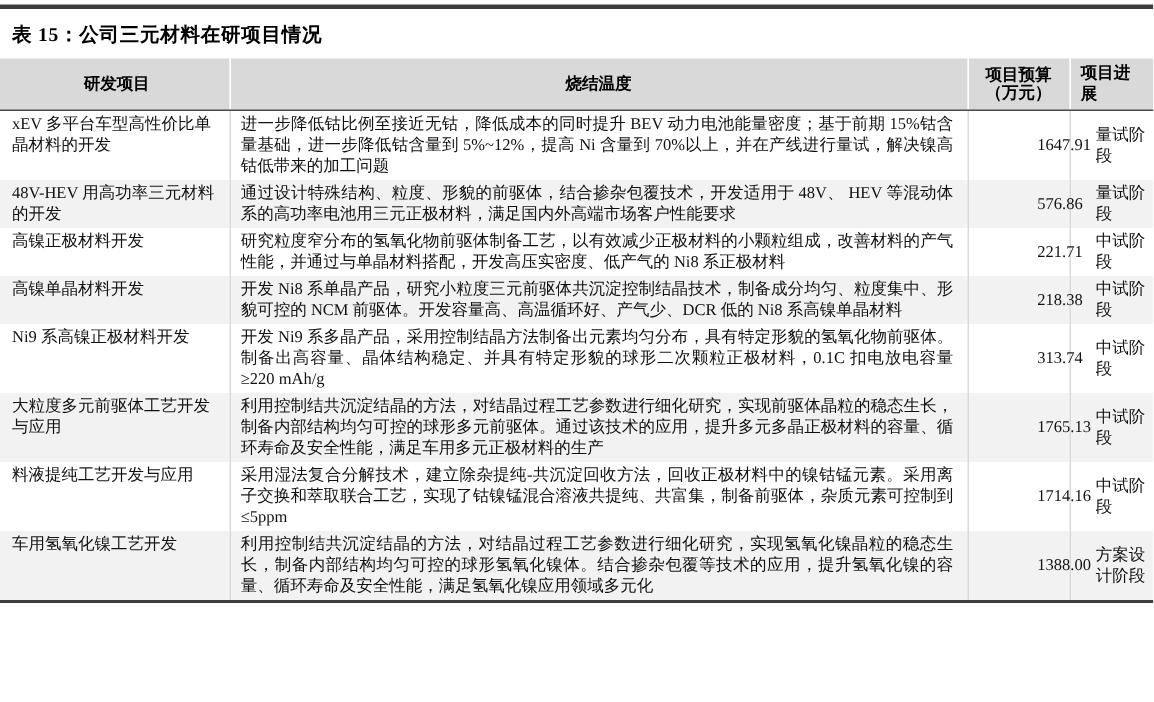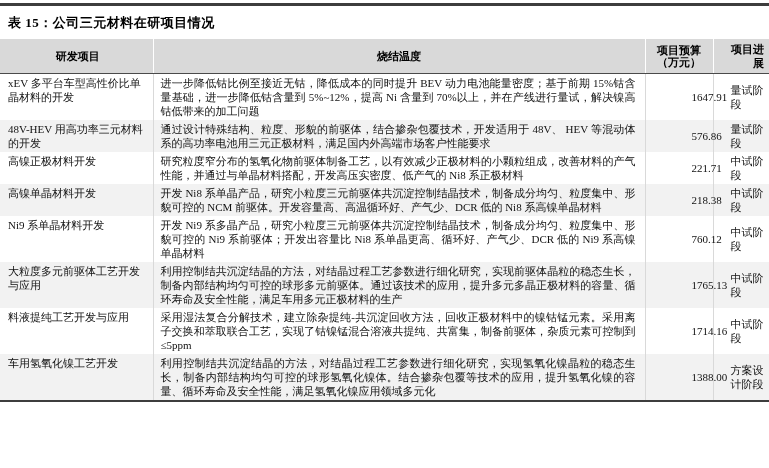--- a/index.html
+++ b/index.html
@@ -44,21 +44,21 @@
     color: #000000;
     text-align: center;
     vertical-align: middle;
     padding: 3px 5px;
     border-left: 1px solid #ffffff;
     border-bottom: 1.5px solid #4a4a4a;
     height: 26px;
   }
   thead th:first-child { border-left: none; padding-left: 8px; }
   thead th.h-budget   { text-align: center; padding: 2px 2px; line-height: 12px; margin-top: 30px; }
-  thead th.h-progress { text-align: right; padding-left: 7px; }
+  thead th.h-progress { text-align: left; padding-left: 7px; }
 
   tbody td {
     padding: 2px 6px;
     vertical-align: top;
     border-left: 1px solid #d9d9d9;
     color: #111111;
   }
   tbody td:first-child { border-left: none; padding-left: 8px; }
   tbody tr:nth-child(even) { background: #f2f2f2; }
   tbody td.project  { padding-right: 4px; }
@@ -112,23 +112,23 @@
           <td class="budget">221.71</td>
           <td class="progress">中试阶段</td>
         </tr>
         <tr>
           <td class="project">高镍单晶材料开发</td>
           <td class="content">开发 Ni8 系单晶产品，研究小粒度三元前驱体共沉淀控制结晶技术，制备成分均匀、粒度集中、形貌可控的 NCM 前驱体。开发容量高、高温循环好、产气少、DCR 低的 Ni8 系高镍单晶材料</td>
           <td class="budget">218.38</td>
           <td class="progress">中试阶段</td>
         </tr>
         <tr>
-          <td class="project">Ni9 系单晶材料开发</td>
-          <td class="content">开发 Ni9 系多晶产品，研究小粒度三元前驱体共沉淀控制结晶技术，制备成分均匀、粒度集中、形貌可控的 Ni9 系前驱体；开发出容量比 Ni8 系单晶更高、循环好、产气少、DCR 低的 Ni9 系高镍单晶材料</td>
-          <td class="budget">760.12</td>
+          <td class="project">Ni9 系高镍正极材料开发</td>
+          <td class="content">开发 Ni9 系多晶产品，采用控制结晶方法制备出元素均匀分布，具有特定形貌的氢氧化物前驱体。制备出高容量、晶体结构稳定、并具有特定形貌的球形二次颗粒正极材料，0.1C 扣电放电容量≥220 mAh/g</td>
+          <td class="budget">313.74</td>
           <td class="progress">中试阶段</td>
         </tr>
         <tr>
           <td class="project">大粒度多元前驱体工艺开发与应用</td>
           <td class="content">利用控制结共沉淀结晶的方法，对结晶过程工艺参数进行细化研究，实现前驱体晶粒的稳态生长，制备内部结构均匀可控的球形多元前驱体。通过该技术的应用，提升多元多晶正极材料的容量、循环寿命及安全性能，满足车用多元正极材料的生产</td>
           <td class="budget">1765.13</td>
           <td class="progress">中试阶段</td>
         </tr>
         <tr>
           <td class="project">料液提纯工艺开发与应用</td>

